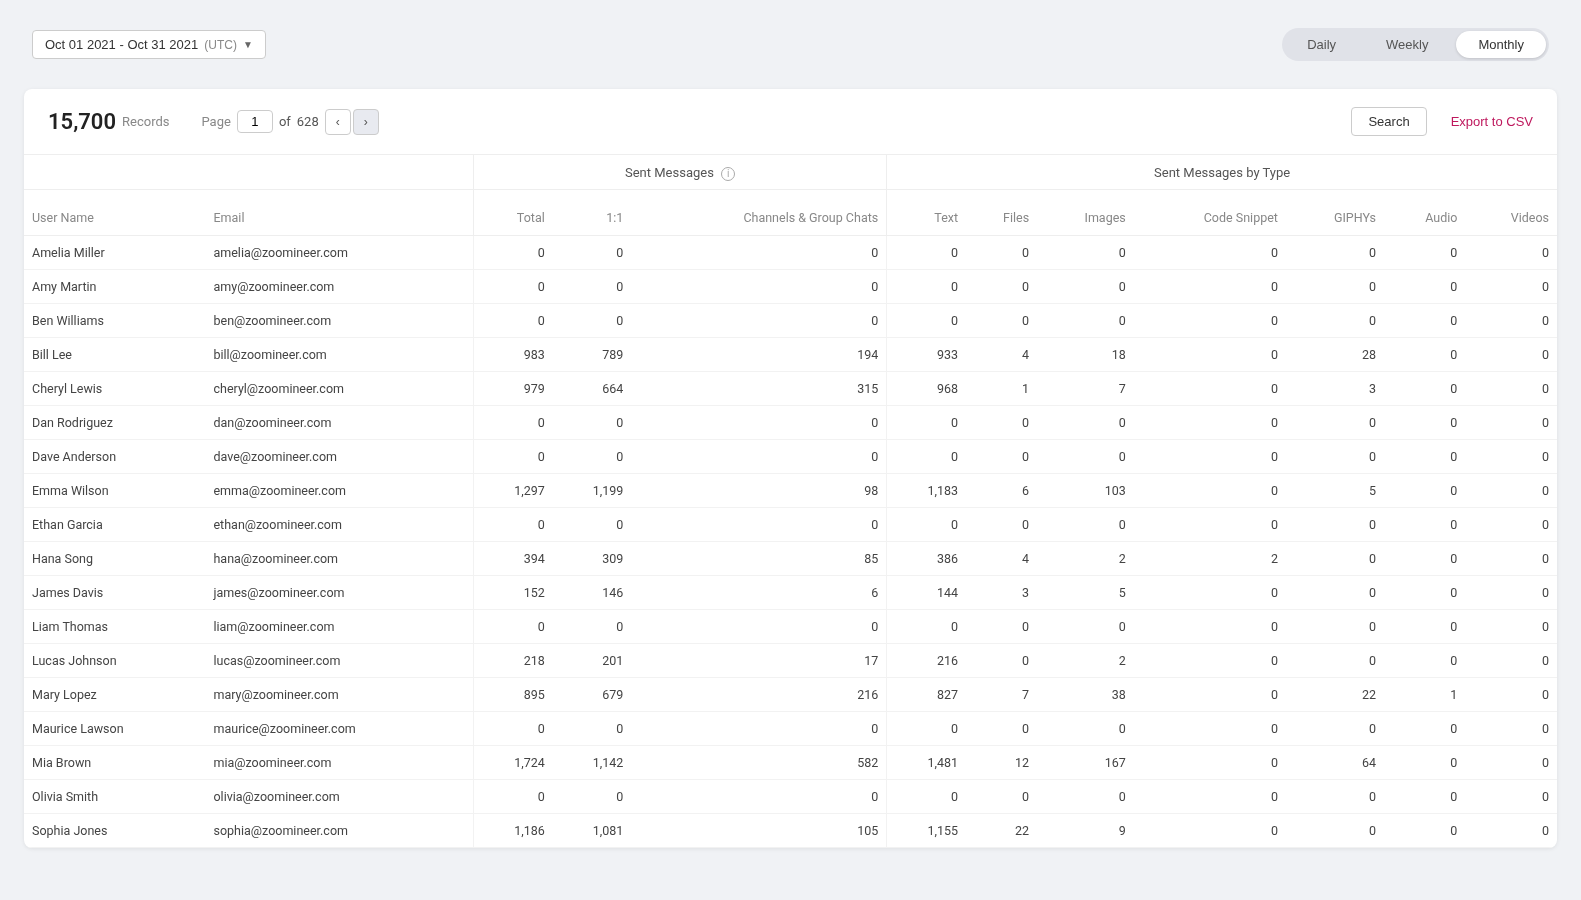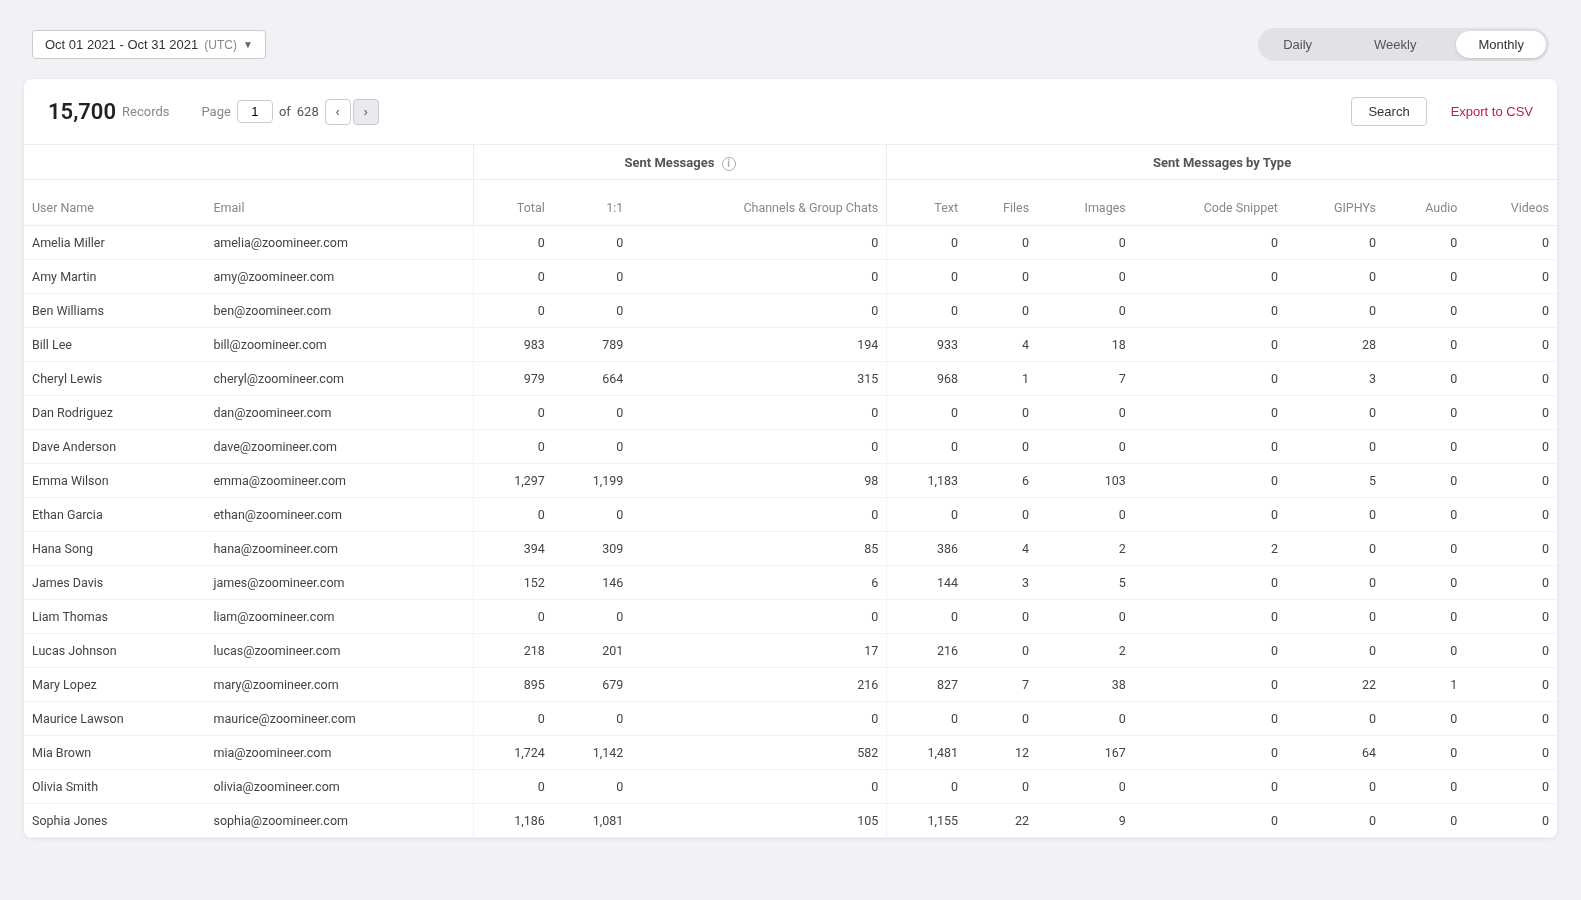--- a/index.html
+++ b/index.html
@@ -4,21 +4,21 @@
   <style>
     * { box-sizing: border-box; margin: 0; padding: 0; }
     body {
       font-family: -apple-system, BlinkMacSystemFont, 'Segoe UI', Roboto, sans-serif;
       background: #f0f2f5;
       color: #333;
       font-size: 13px;
     }
     .top-bar {
       background: #f0f2f5;
-      padding: 28px 32px 18px;
+      padding: 28px 32px 28px;
       display: flex;
       align-items: center;
       justify-content: space-between;
     }
     .date-picker {
       border: 1px solid #ccc;
       border-radius: 4px;
       background: #fff;
       padding: 6px 12px;
       font-size: 13px;
@@ -27,21 +27,21 @@
       align-items: center;
       gap: 6px;
       cursor: pointer;
     }
     .date-picker .arrow { font-size: 10px; color: #666; }
     .period-tabs {
       display: flex;
       background: #e0e2e8;
       border-radius: 20px;
       padding: 3px;
-      gap: 18px;
+      gap: 6px;
     }
     .period-tab {
       padding: 6px 22px;
       border-radius: 16px;
       border: none;
       background: transparent;
       font-size: 13px;
       color: #555;
       cursor: pointer;
     }
@@ -147,21 +147,21 @@
       overflow-x: auto;
     }
     table {
       width: 100%;
       border-collapse: collapse;
       font-size: 12.5px;
     }
     thead tr.group-header th {
       background: #fff;
       text-align: center;
-      font-weight: 700;
+      font-weight: 400;
       color: #555;
       padding: 10px 8px 8px;
       border-bottom: 1px solid #eee;
       font-size: 13px;
     }
     thead tr.group-header th.empty {
       border-bottom: 1px solid #eee;
     }
     thead tr.group-header th.has-border {
       border-left: 1px solid #eee;

